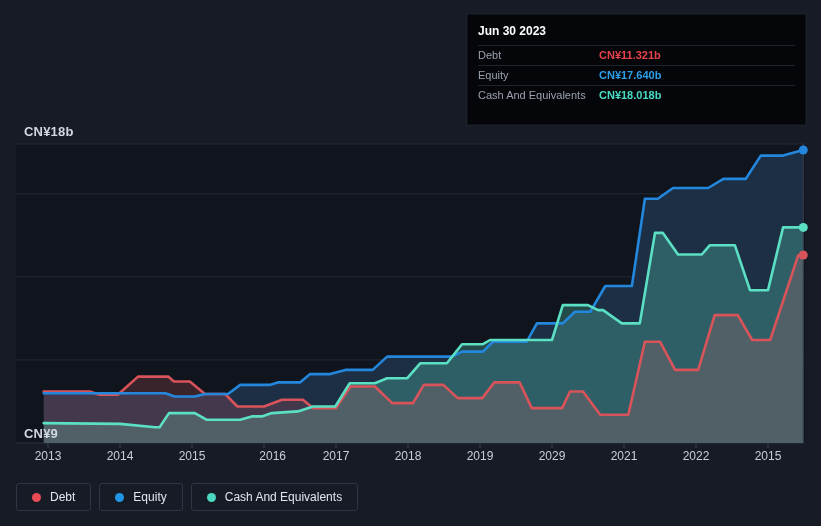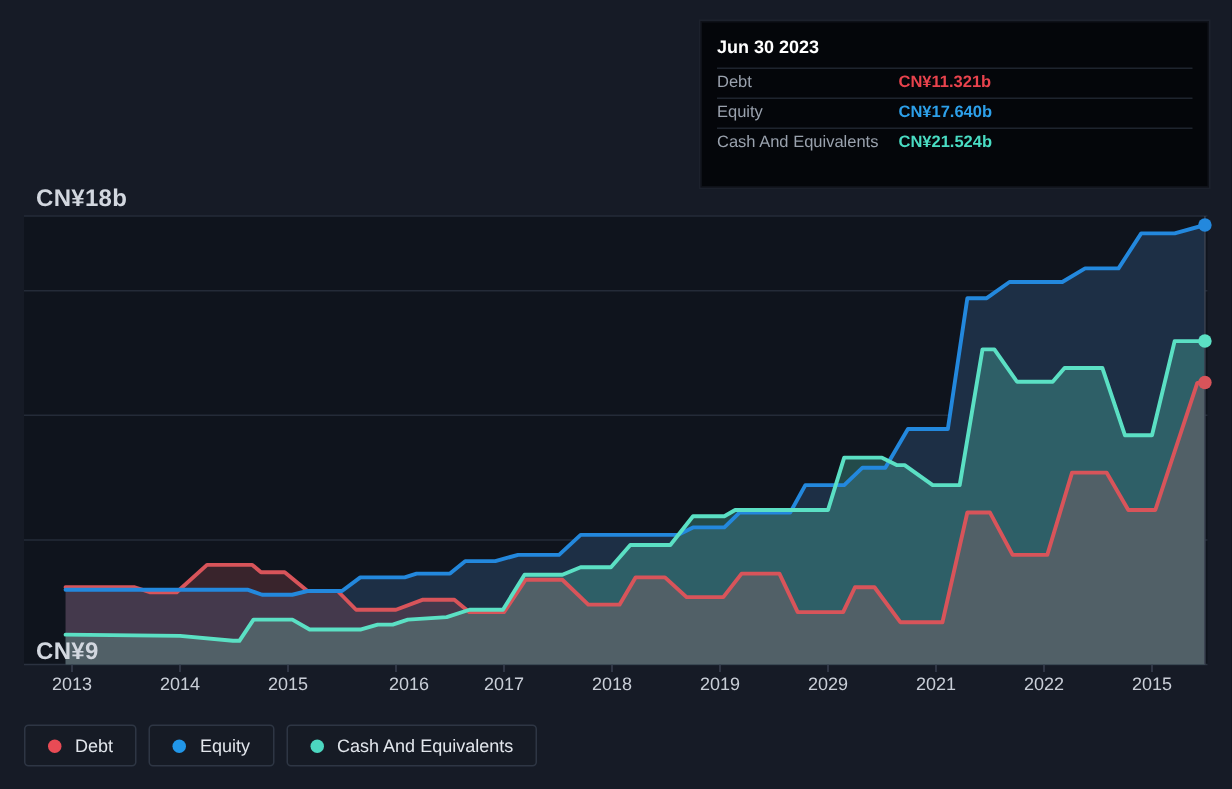--- a/index.html
+++ b/index.html
@@ -6,21 +6,21 @@
   body{
     width:821px;height:526px;position:relative;overflow:hidden;
     background:#161b26;
     font-family:"Liberation Sans", sans-serif;
     -webkit-font-smoothing:antialiased;
   }
   .chart-root{position:absolute;inset:0;}
   svg.chart{position:absolute;left:0;top:0;}
 
   
-  .y-label{position:absolute;left:24px;font-size:16px;font-weight:700;color:#d2d7df;letter-spacing:.2px;z-index:4;}
+  .y-label{position:absolute;left:24px;font-size:13px;font-weight:700;color:#d2d7df;letter-spacing:.2px;z-index:4;}
   .y-label.top{top:124px;}
   .y-label.bottom{top:426px;}
   .x-label{position:absolute;top:449px;width:44px;text-align:center;font-size:12px;color:#c9ced7;z-index:3;}
 
   
   .legend{position:absolute;left:16px;top:483px;display:flex;gap:8px;z-index:5;}
   .legend-chip{
     display:flex;align-items:center;gap:9px;height:26px;padding:0 15px;
     border:1px solid #2e3644;border-radius:3px;background:rgba(22,27,38,0.4);
     color:#e2e6ec;font-size:12px;cursor:pointer;white-space:nowrap;
@@ -101,21 +101,21 @@
     <div class="t-row">
       <span class="t-label">Debt</span>
       <span class="t-value" style="color: rgb(232, 67, 77);">CN¥11.321b</span>
     </div>
     <div class="t-row bordered">
       <span class="t-label">Equity</span>
       <span class="t-value" style="color: rgb(45, 160, 234);">CN¥17.640b</span>
     </div>
     <div class="t-row bordered">
       <span class="t-label">Cash And Equivalents</span>
-      <span class="t-value" style="color: rgb(73, 220, 195);">CN¥21.524b</span>
+      <span class="t-value" style="color: rgb(73, 220, 195);">CN¥18.018b</span>
     </div>
   </div>
 
   <div class="legend">
     <div class="legend-chip">
       <span class="legend-dot" style="background: rgb(232, 75, 85);"></span>
       <span>Debt</span>
     </div>
     <div class="legend-chip">
       <span class="legend-dot" style="background: rgb(33, 150, 232);"></span>

